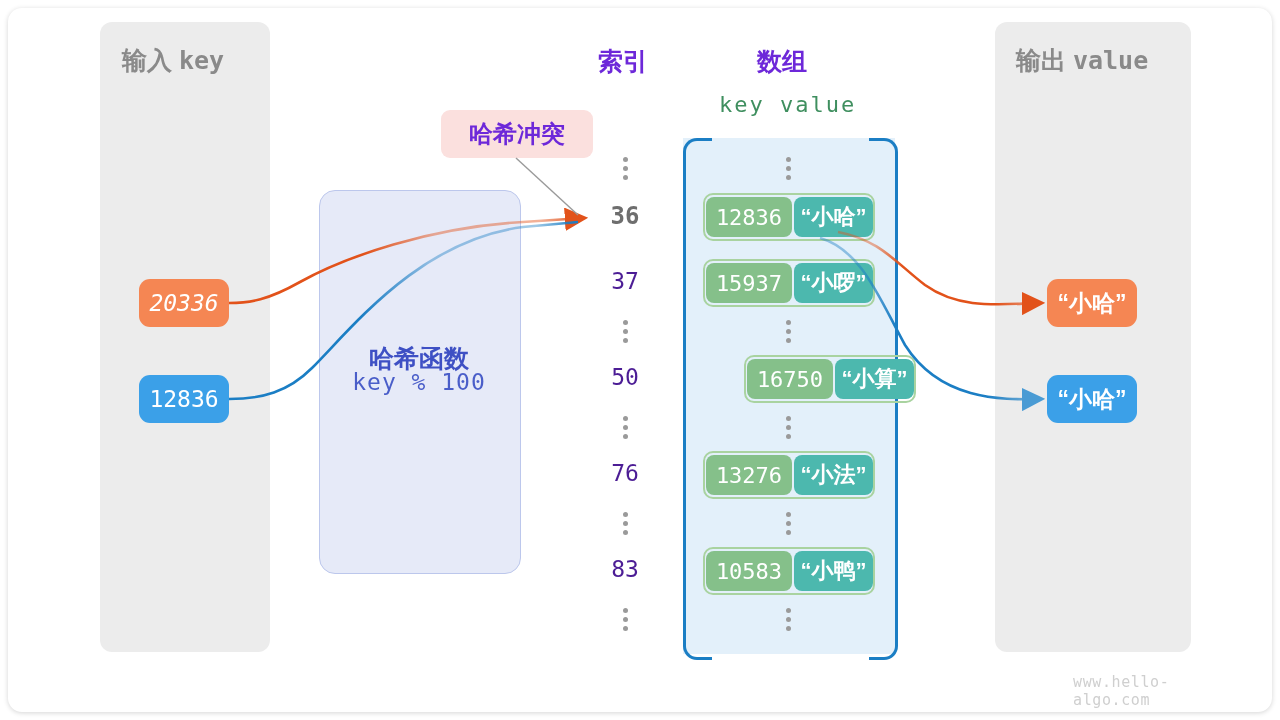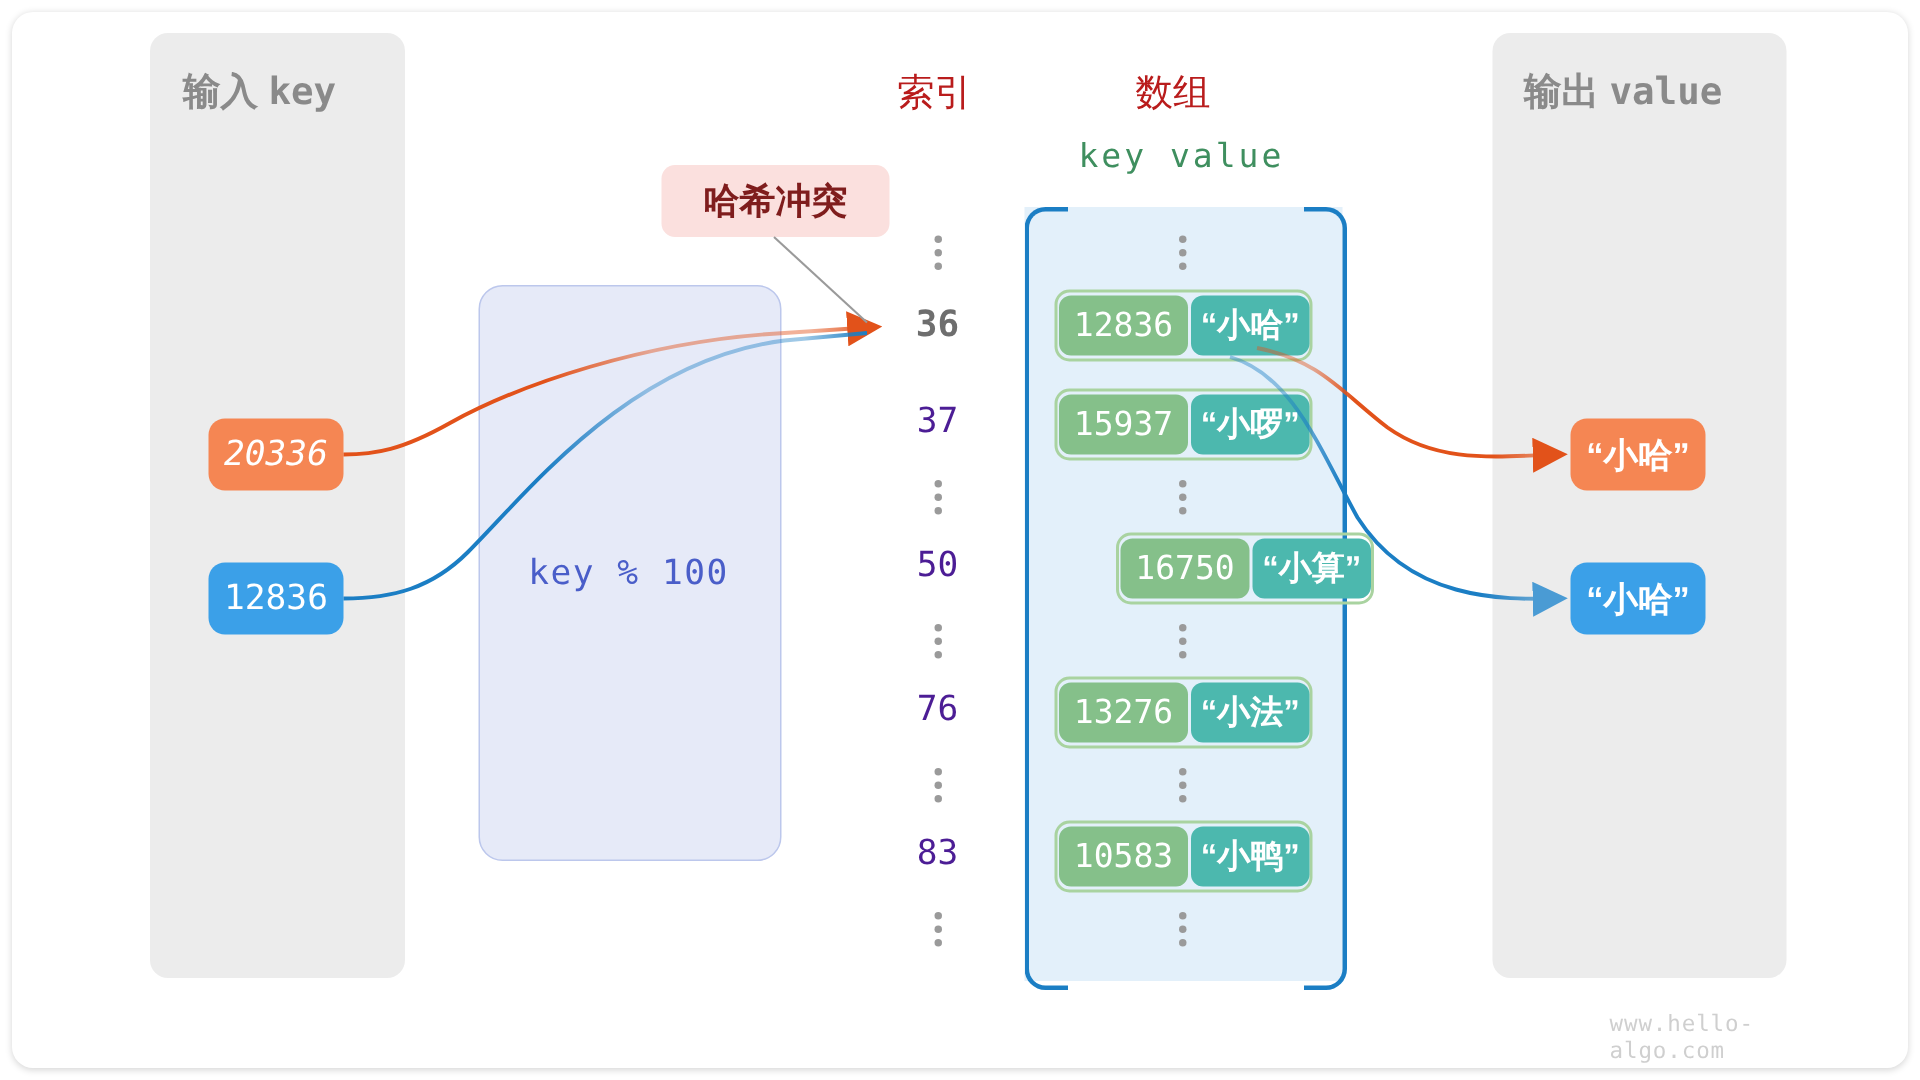--- a/index.html
+++ b/index.html
@@ -16,21 +16,21 @@
   .panel{position:absolute;background:#ececec;border-radius:12px;}
   #panel-input{left:100px;top:22px;width:170px;height:630px;}
   #panel-output{left:995px;top:22px;width:196px;height:630px;}
   .panel-title{position:absolute;color:#8a8a8a;font-weight:bold;
                font-size:25px;white-space:nowrap;}
   #title-input{left:122px;top:44px;}
   #title-output{left:1016px;top:44px;}
   .mono{font-family:"DejaVu Sans Mono","Liberation Mono",monospace;}
 
   
-  .col-head{position:absolute;color:#b91c1c;font-weight:normal;font-size:25px;
+  .col-head{position:absolute;color:#6d28d9;font-weight:bold;font-size:25px;
             white-space:nowrap;}
   #head-index{left:598px;top:45px;}
   #head-array{left:757px;top:45px;}
   #head-keyvalue{position:absolute;left:719px;top:92px;font-size:22px;
       color:#3f8f5f;letter-spacing:2px;white-space:nowrap;
       font-family:"DejaVu Sans Mono","Liberation Mono",monospace;}
 
   
   #array-box{position:absolute;left:683px;top:138px;width:212px;height:516px;
              background:#e3f0fa;}
@@ -84,21 +84,21 @@
   .pill.str{font-size:23px;font-weight:bold;}
   #in-key-0{left:139px;top:279px;width:90px;background:#f58653;}
   #in-key-1{left:139px;top:375px;width:90px;background:#3ba0e8;}
   #out-val-0{left:1047px;top:279px;width:90px;background:#f58653;}
   #out-val-1{left:1047px;top:375px;width:90px;background:#3ba0e8;}
 
   
   #collision{position:absolute;left:441px;top:110px;width:152px;height:48px;
              background:#fbe0de;border-radius:9px;display:flex;
              align-items:center;justify-content:center;
-             color:#7f1d1d;font-size:24px;font-weight:bold;}
+             color:#6d28d9;font-size:24px;font-weight:bold;}
 
   
   #wires{position:absolute;left:0;top:0;width:1280px;height:720px;}
 
   
   #watermark{position:absolute;left:1073px;top:673px;color:#cfcfcf;
              font-size:15px;letter-spacing:0.6px;
              font-family:"DejaVu Sans Mono","Liberation Mono",monospace;}
 </style>
 </head>
@@ -121,20 +121,21 @@
 
   <div class="col-head" id="head-index">索引</div>
   <div class="col-head" id="head-array">数组</div>
   <div id="head-keyvalue">key  value</div>
 
   <div id="array-box"></div>
   <div class="bracket" id="bracket-left"></div>
   <div class="bracket" id="bracket-right"></div>
 
   <div id="hashbox"></div>
+  <div id="hash-title">哈希函数</div>
   <div id="hash-expr">key % 100</div>
 
   <div id="collision">哈希冲突</div>
 
   <div class="pill num" id="in-key-0" style="background: rgb(245, 134, 83); font-style: italic;">20336</div>
   <div class="pill num" id="in-key-1" style="background: rgb(59, 160, 232);">12836</div>
 
   <div class="pill str" id="out-val-0" style="background: rgb(245, 134, 83);">“小哈”</div>
   <div class="pill str" id="out-val-1" style="background: rgb(59, 160, 232);">“小哈”</div>
 

